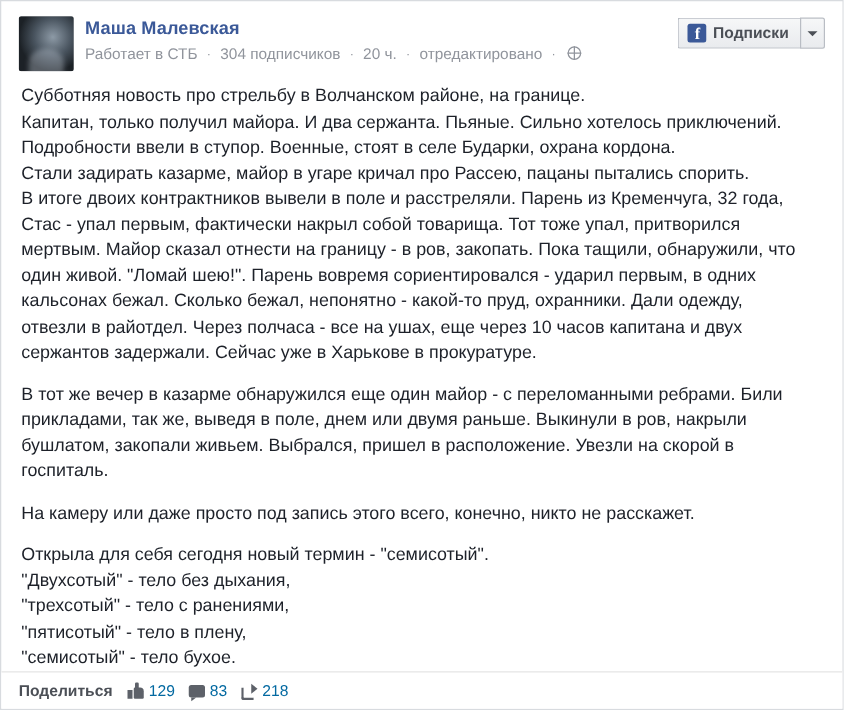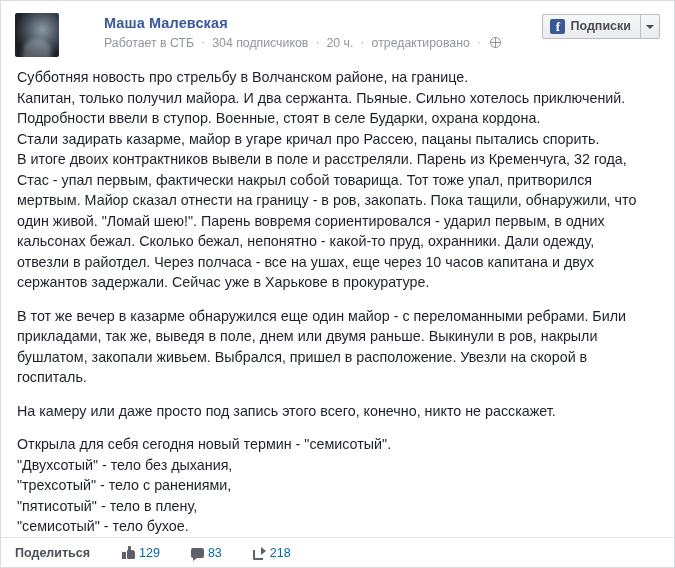--- a/index.html
+++ b/index.html
@@ -37,21 +37,21 @@
   }
   .avatar::after {
     content: "";
     position: absolute;
     left: 8px; top: 26px;
     width: 28px; height: 22px;
     border-radius: 50% 50% 0 0;
     background: rgba(200,210,220,0.35);
     filter: blur(2px);
   }
-  .head-text { flex: 1 1 auto; min-width: 0; padding-top: 1px; margin-left: 36px; }
+  .head-text { flex: 1 1 auto; min-width: 0; padding-top: 1px; }
   .author-name {
     font-size: 14.5px;
     font-weight: bold;
     color: #3b5998;
     line-height: 18px;
     letter-spacing: 0.1px;
   }
   .meta-line {
     margin-top: 3px;
     font-size: 12.3px;
@@ -146,21 +146,20 @@
   
   .footer {
     position: absolute;
     left: 0; right: 0; bottom: 0;
     border-top: 1px solid #e5e5e5;
     height: 30px;
     display: flex;
     align-items: center;
     padding: 0 14px;
     background: #ffffff;
-    gap: 20px;
   }
   .share {
     font-size: 12.5px;
     color: #4b4f56;
     font-weight: bold;
     cursor: pointer;
     margin-right: 12px;
   }
   .stat {
     display: inline-flex;

